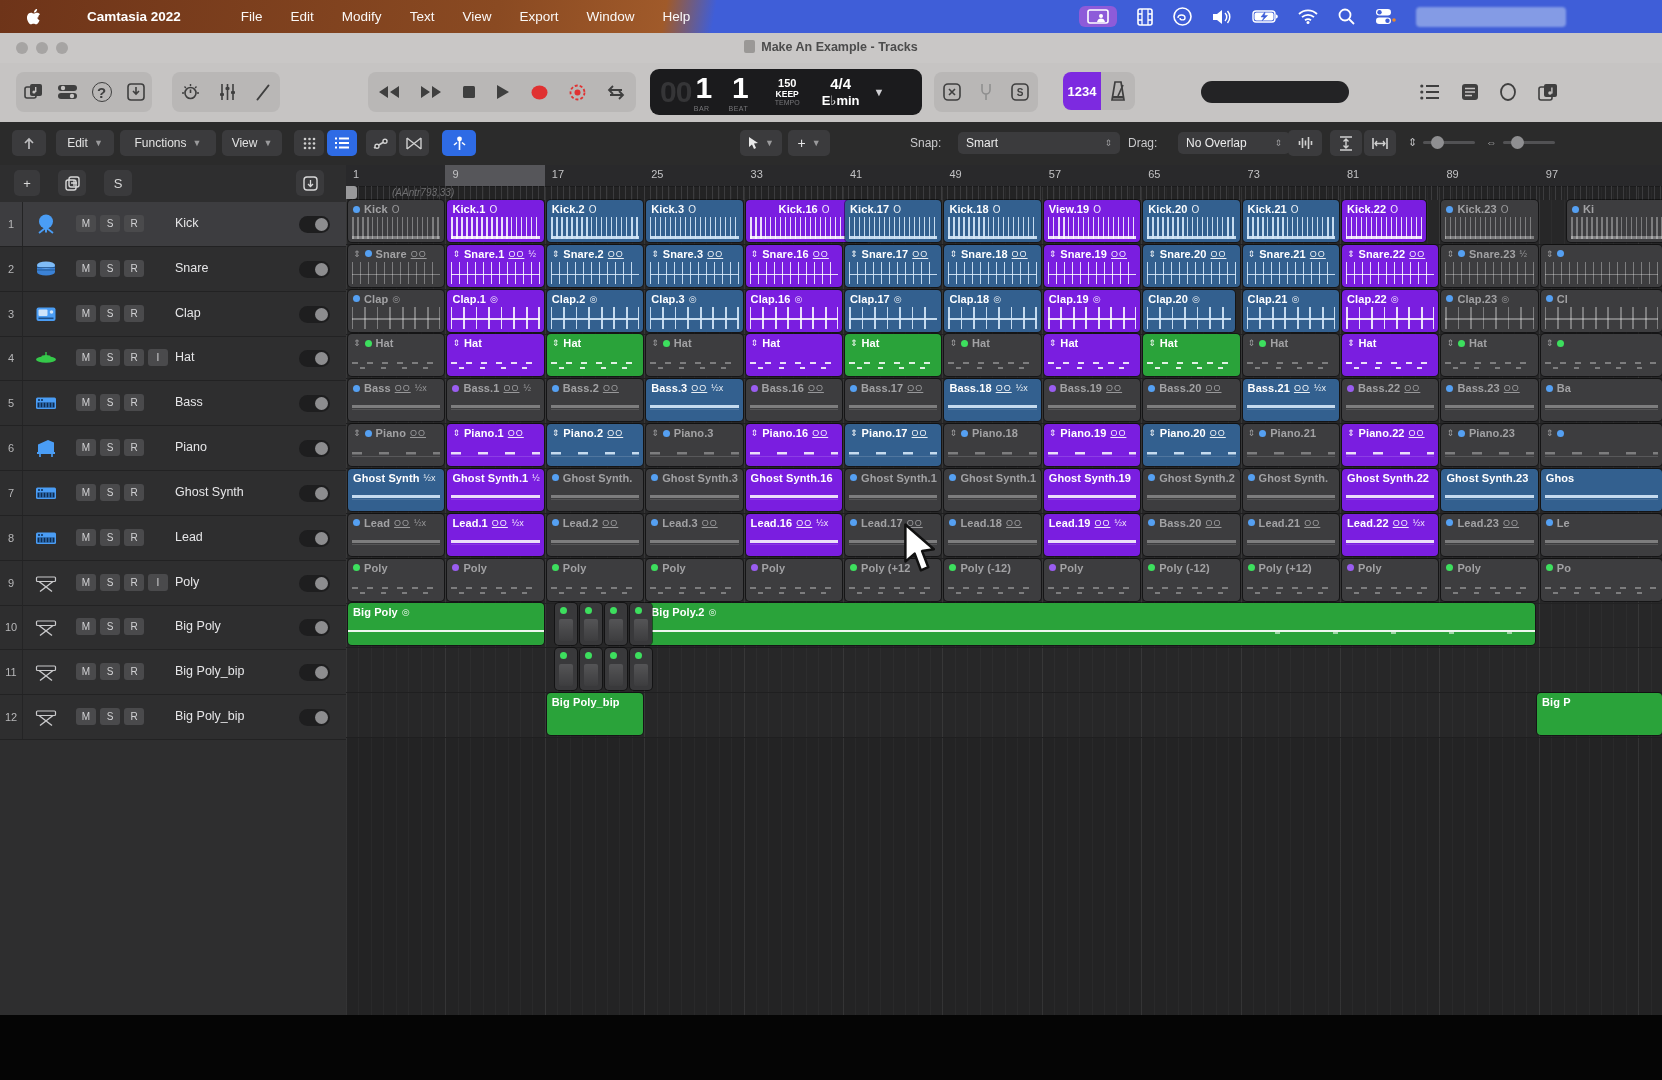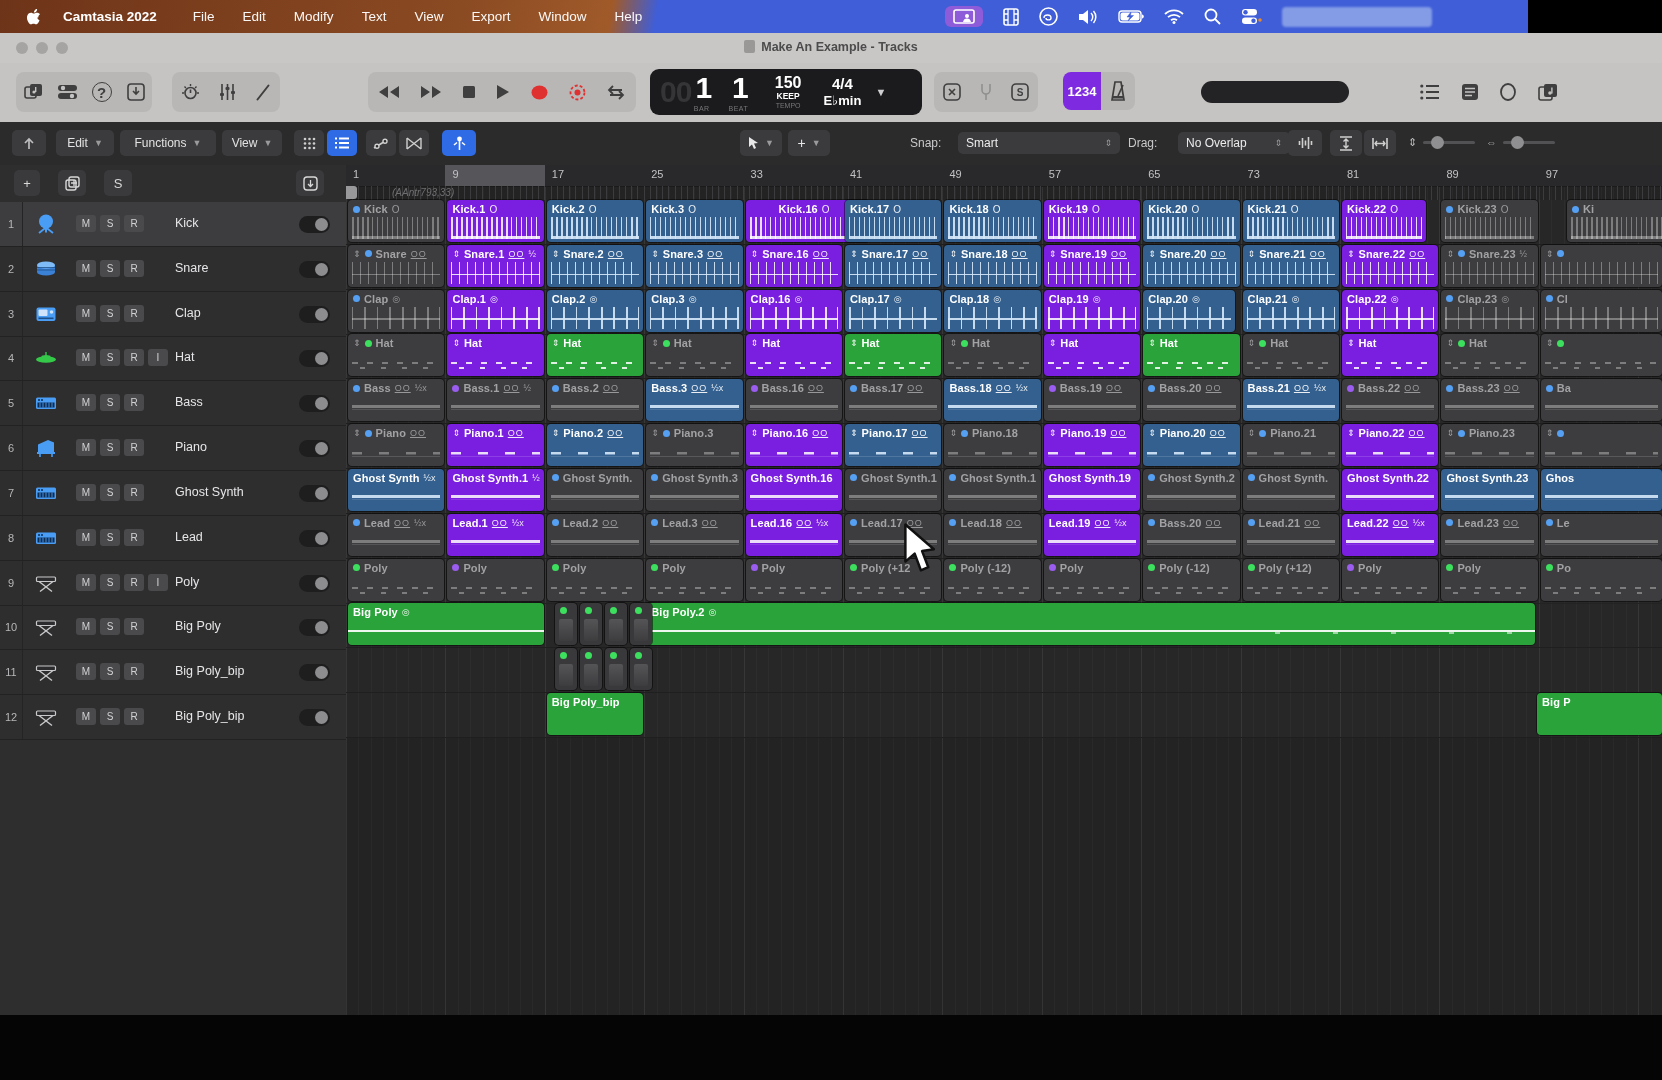--- a/index.html
+++ b/index.html
@@ -1,23 +1,23 @@
 <!DOCTYPE html>
 <html><head>
 <meta charset="utf-8">
 <style>
   html,body{margin:0;padding:0;background:#000;}
   body{width:1662px;height:1080px;position:relative;overflow:hidden;
        font-family:"Liberation Sans","DejaVu Sans",sans-serif;
        -webkit-font-smoothing:antialiased;}
 
   
-  #menubar{position:absolute;left:0;top:0;width:1528px;height:33px;
+  #menubar{position:absolute;left:0;top:0;width:1662px;height:33px;
     background:linear-gradient(100deg,#6e3419 0%,#8a4a22 30%,#a05a2a 40%,#3f5ed8 43%,#3f5ed8 100%);
-    display:flex;align-items:center;color:#fff;font-size:13.5px;z-index:50;}
+    display:flex;align-items:center;color:#fff;font-size:13.5px;z-index:50;gap:24px;}
   #apple-logo{margin-left:27px;width:14px;height:16px;}
   #menu-app{font-weight:bold;margin-left:22px;}
   #menu-items{display:flex;margin-left:36px;gap:28px;}
   .menu-item{opacity:.96;}
   #menu-status{position:absolute;right:96px;top:0;height:33px;display:flex;align-items:center;gap:20px;}
   .mstat svg{display:block;}
   #rec-pill{background:#8e5bd9;border-radius:6px;padding:3px 8px;}
   #time-blur{width:150px;height:20px;border-radius:4px;background:rgba(190,205,240,.55);
     filter:blur(1px);}
 
@@ -33,21 +33,21 @@
     display:flex;align-items:center;justify-content:space-around;}
   .tico{color:#3f3f3f;display:flex;align-items:center;justify-content:center;}
   .tico svg{display:block;}
   #lcd{position:absolute;left:650px;top:6px;width:272px;height:46px;background:#1b1b1d;
     border-radius:9px;color:#fff;display:flex;align-items:center;}
   #lcd .ghost{color:#353537;font-size:30px;font-weight:bold;letter-spacing:-1px;margin-left:10px;}
   .lcdnum{font-size:30px;font-weight:bold;margin-left:4px;line-height:1;}
   .lcdcol{display:flex;flex-direction:column;align-items:center;line-height:1;}
   .lcdlab{font-size:7px;color:#77777a;margin-top:2px;letter-spacing:.5px;}
   #lcd-tempo{margin-left:26px;text-align:center;line-height:1;}
-  #lcd-tempo .v{font-size:16px;font-weight:bold;}
+  #lcd-tempo .v{font-size:11px;font-weight:bold;}
   #lcd-tempo .m{font-size:8.5px;font-weight:bold;margin-top:1px;}
   #lcd-tempo .l{font-size:7px;color:#77777a;margin-top:1px;}
   #lcd-sig{margin-left:22px;text-align:center;line-height:1.25;}
   #lcd-sig .v{font-size:15px;font-weight:bold;}
   #lcd-sig .k{font-size:13px;font-weight:bold;}
   #lcd-chev{margin-left:14px;color:#cfcfd2;font-size:11px;}
   #countin{position:absolute;left:1063px;top:9px;width:38px;height:38px;background:#7d2ae0;
     border-radius:8px 0 0 8px;color:#fff;font-weight:bold;font-size:13px;
     display:flex;align-items:center;justify-content:center;}
   #metrobtn{position:absolute;left:1101px;top:9px;width:34px;height:38px;background:#b9b7b6;
@@ -831,21 +831,21 @@
       </div>
       <div class="region blue ct-ticksdense" style="left: 598.4px; top: 35px; width: 96.4px;">
         <div class="rhead">
           <span class="rname">Kick.18</span>
           <span class="suf o">O</span>
         </div>
         <div class="cbody"></div>
       </div>
       <div class="region purple ct-ticksdense" style="left: 697.8px; top: 35px; width: 96.4px;">
         <div class="rhead">
-          <span class="rname">Kick.19</span>
+          <span class="rname">View.19</span>
           <span class="suf o">O</span>
         </div>
         <div class="cbody"></div>
       </div>
       <div class="region blue ct-ticksdense" style="left: 797.2px; top: 35px; width: 96.4px;">
         <div class="rhead">
           <span class="rname">Kick.20</span>
           <span class="suf o">O</span>
         </div>
         <div class="cbody"></div>

